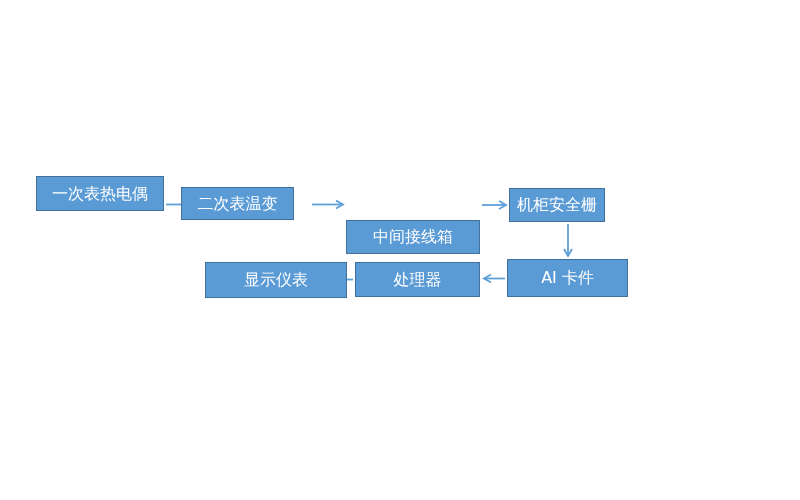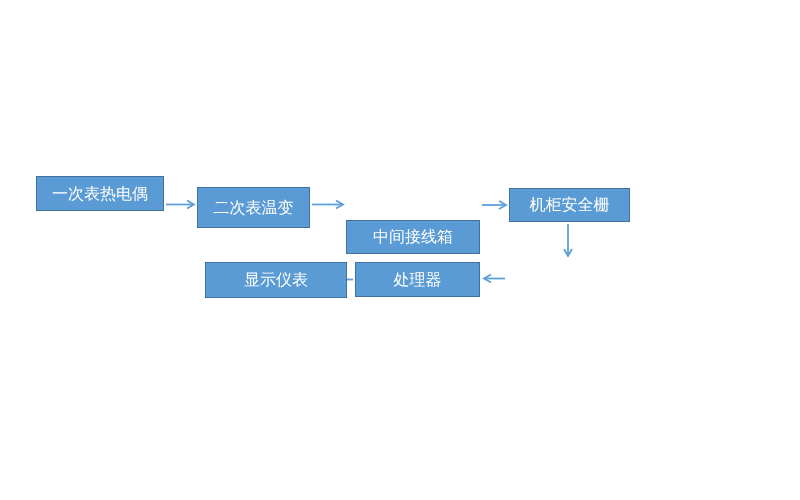--- a/index.html
+++ b/index.html
@@ -43,23 +43,23 @@
     border: 1.5px solid var(--node-border);
     color: var(--label-text);
     display: flex;
     align-items: center;
     justify-content: center;
     font-size: 16px;
     line-height: 1;
     white-space: nowrap;
   }
   .n1 { left: 36px;  top: 176px; width: 128px; height: 35px; }
-  .n2 { left: 197px; top: 187px; width: 113px; height: 41px; align-items: center; }
+  .n2 { left: 181px; top: 187px; width: 113px; height: 33px; align-items: center; }
   .n3 { left: 346px; top: 188px; width: 134px; height: 34px; margin-top: 32px; }
-  .n4 { left: 509px; top: 188px; width: 121px; height: 34px; }
+  .n4 { left: 509px; top: 188px; width: 96px; height: 34px; }
   .n5 { left: 205px; top: 262px; width: 142px; height: 36px; }
   .n6 { left: 355px; top: 262px; width: 125px; height: 35px; }
   .n7 { left: 507px; top: 259px; width: 121px; height: 38px; }
 </style>
 </head>
 <body>
 
 <div class="canvas">
 
   <svg class="edges" width="800" height="500" viewBox="0 0 800 500" xmlns="http://www.w3.org/2000/svg">
@@ -87,14 +87,17 @@
   </div>
   <div class="node n4">
     <span>机柜安全栅</span>
   </div>
   <div class="node n5">
     <span>显示仪表</span>
   </div>
   <div class="node n6">
     <span>处理器</span>
   </div>
+  <div class="node n7">
+    <span>AI 卡件</span>
+  </div>
 
 </div>
 
 </body></html>

